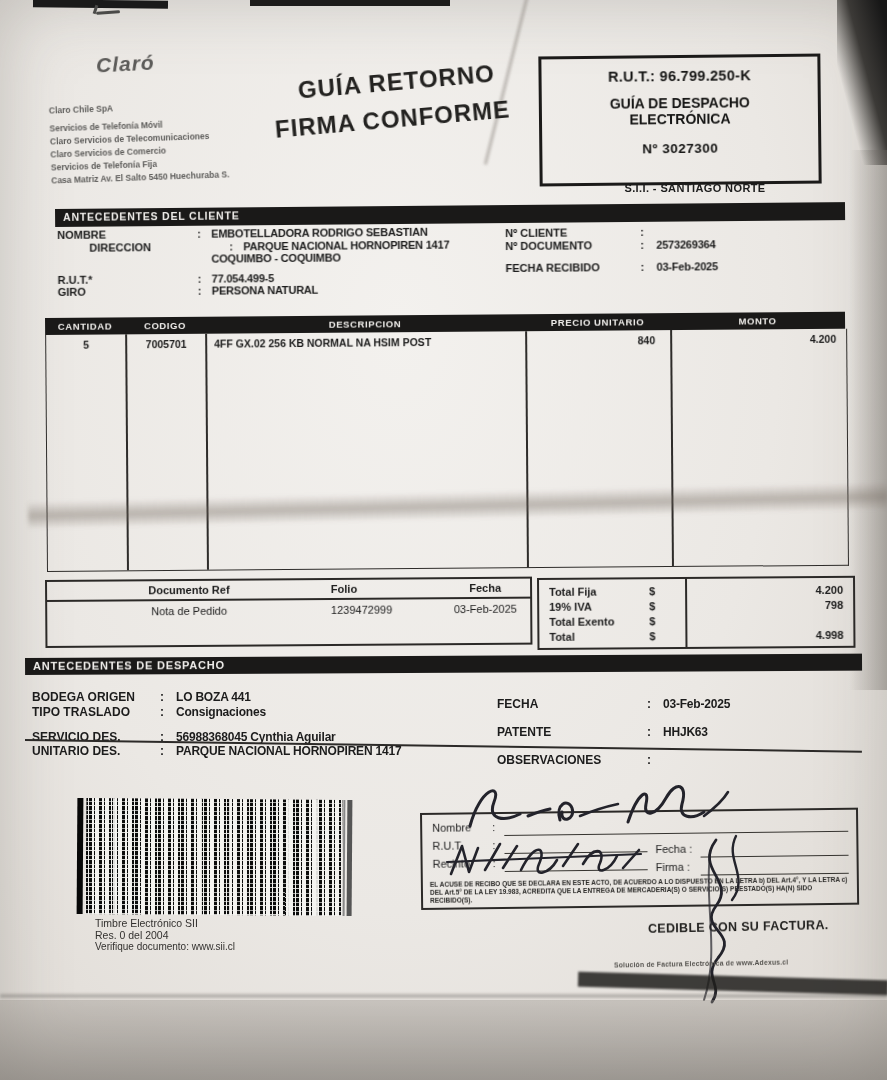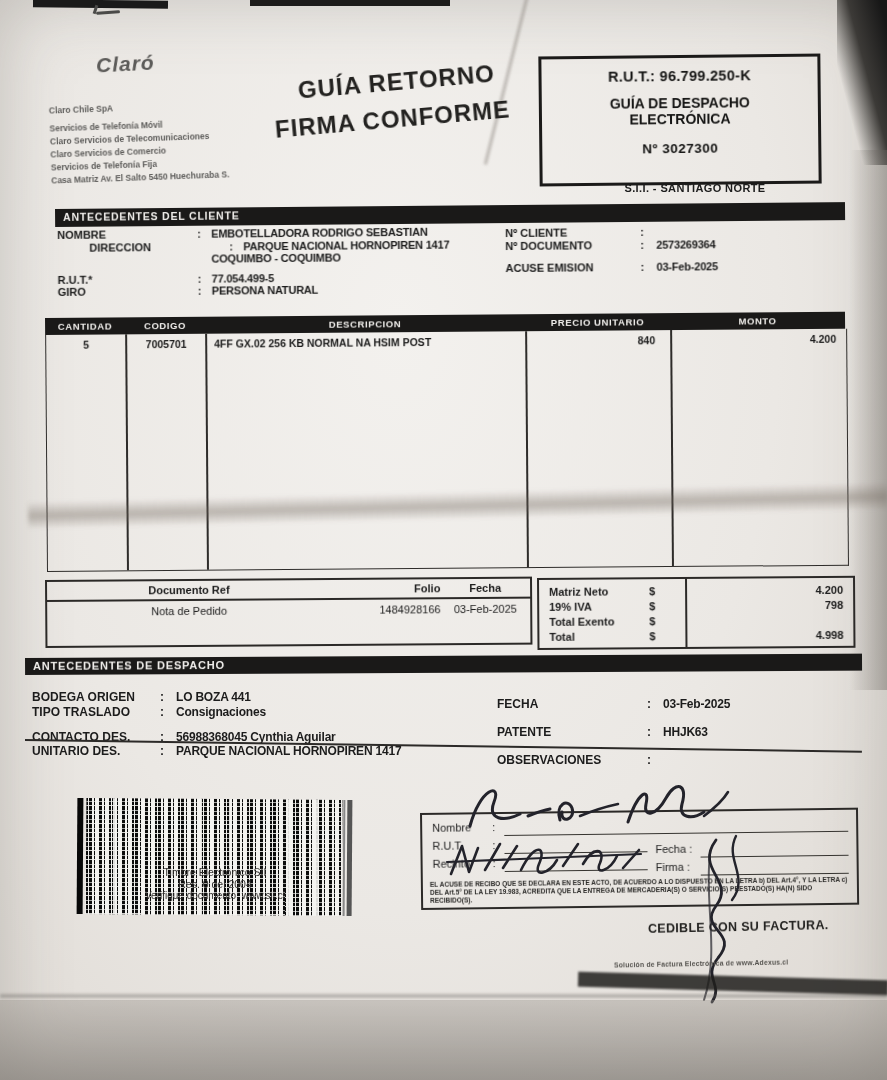--- a/index.html
+++ b/index.html
@@ -27,21 +27,21 @@
   .vline{position:absolute;top:0;bottom:0;width:1.5px;background:#2e2c2a;}
   
   .t-row{display:flex;font-size:11px;font-weight:bold;line-height:15px;}
   .t-lab{width:100px;flex:none;}
   .t-cur{width:40px;flex:none;}
   .t-val{flex:1;text-align:right;padding-right:10px;}
   
   .r-head{display:flex;font-weight:bold;font-size:11px;height:18px;align-items:center;border-bottom:2px solid #2b2927;}
   .r-row{display:flex;font-size:11px;padding-top:4px;}
   .rc1{width:285px;text-align:center;}
-  .rc2{width:110px;text-align:right;}
+  .rc2{width:110px;text-align:left;}
   .rc3{width:90px;text-align:center;}
   
   .rb-lab{position:absolute;font-size:11px;color:#222;}
   .rb-line{position:absolute;border-bottom:1.6px solid #35332f;}
   
   #barcode{
     background:
       repeating-linear-gradient(0deg, rgba(244,243,240,.85) 0 1px, transparent 1px 4px, rgba(244,243,240,.65) 4px 5px, transparent 5px 9px),
       repeating-linear-gradient(90deg, transparent 0 27px, rgba(244,243,240,.9) 27px 29px),
       repeating-linear-gradient(90deg, #0c0c0c 0 2px, #f4f3f0 2px 3px, #0c0c0c 3px 6px, #f4f3f0 6px 8px, #0c0c0c 8px 9px, #f4f3f0 9px 13px, #0c0c0c 13px 16px, #f4f3f0 16px 18px, #0c0c0c 18px 19px, #f4f3f0 19px 23px);
@@ -120,21 +120,21 @@
           <span class="lbl" style="width:135px;">Nº CLIENTE</span>
           <span class="colon" style="width:16px;">:</span>
           <span class="val"></span>
         </div>
       <div class="c-row">
           <span class="lbl" style="width:135px;">Nº DOCUMENTO</span>
           <span class="colon" style="width:16px;">:</span>
           <span class="val" style="filter:blur(.6px);">2573269364</span>
         </div>
       <div class="c-row" style="margin-top:10px;">
-          <span class="lbl" style="width:135px;">ACUSE EMISION</span>
+          <span class="lbl" style="width:135px;">FECHA RECIBIDO</span>
           <span class="colon" style="width:16px;">:</span>
           <span class="val" style="filter:blur(.4px);">03-Feb-2025</span>
         </div>
     </div>
   </div>
 
   <div class="abs" style="left:45px;top:318px;width:800px;transform:rotate(-.45deg);transform-origin:left top;">
     <div id="items-head" class="bar ink">
       <div style="width:80px;">CANTIDAD</div>
       <div style="width:80px;">CODIGO</div>
@@ -160,29 +160,29 @@
   <div class="abs" style="left:28px;top:492px;width:860px;height:26px;background:linear-gradient(180deg,rgba(112,102,92,0),rgba(112,102,92,.42) 55%,rgba(112,102,92,.06));transform:rotate(-1.3deg);filter:blur(2px);"></div>
 
   <div class="abs ink" style="left:45px;top:580px;width:487px;height:68px;border:2px solid #2b2927;transform:rotate(-.4deg);transform-origin:left top;box-sizing:border-box;">
     <div class="r-head">
       <div class="rc1">Documento Ref</div>
       <div class="rc2">Folio</div>
       <div class="rc3">Fecha</div>
     </div>
     <div class="r-row">
       <div class="rc1">Nota de Pedido</div>
-      <div class="rc2">1484928166</div>
+      <div class="rc2">1239472999</div>
       <div class="rc3">03-Feb-2025</div>
     </div>
   </div>
 
   <div class="abs ink" style="left:537px;top:578px;width:318px;height:72px;border:2px solid #2b2927;box-sizing:border-box;transform:rotate(-.4deg);transform-origin:left top;padding-top:5px;">
     <div class="abs" style="left:146px;top:0;bottom:0;width:1.5px;background:#2b2927;"></div>
     <div class="t-row" style="padding-left:10px;">
-        <span class="t-lab">Matriz Neto</span>
+        <span class="t-lab">Total Fija</span>
         <span class="t-cur">$</span>
         <span class="t-val">4.200</span>
       </div>
     <div class="t-row" style="padding-left:10px;">
         <span class="t-lab">19% IVA</span>
         <span class="t-cur">$</span>
         <span class="t-val" style="filter:blur(.5px);">798</span>
       </div>
     <div class="t-row" style="padding-left:10px;">
         <span class="t-lab">Total Exento</span>
@@ -203,21 +203,21 @@
         <span class="lbl d-l">BODEGA ORIGEN</span>
         <span class="colon d-c">:</span>
         <span class="val">LO BOZA 441</span>
       </div>
     <div class="d-row" style="margin-top:1px;">
         <span class="lbl d-l">TIPO TRASLADO</span>
         <span class="colon d-c">:</span>
         <span class="val">Consignaciones</span>
       </div>
     <div class="d-row" style="margin-top:11px;">
-        <span class="lbl d-l">CONTACTO DES.</span>
+        <span class="lbl d-l">SERVICIO DES.</span>
         <span class="colon d-c">:</span>
         <span class="val">56988368045 Cynthia Aguilar</span>
       </div>
     <div class="d-row">
         <span class="lbl d-l">UNITARIO DES.</span>
         <span class="colon d-c">:</span>
         <span class="val">PARQUE NACIONAL HORNOPIREN 1417</span>
       </div>
   </div>
 
@@ -239,21 +239,21 @@
       </div>
   </div>
 
   <div class="abs" style="left:25px;top:739px;width:837px;height:2px;background:#2c2a28;transform:rotate(.8deg);transform-origin:left top;"></div>
 
   <div id="barcode" class="abs" style="left:86px;top:799px;width:256px;height:116px;transform:rotate(.4deg);">
     <div class="guard" style="left:-9px;width:6px;"></div>
     <div class="guard" style="right:-10px;width:5px;background:#555;"></div>
     <div class="guard" style="right:-3px;width:2px;background:#888;"></div>
   </div>
-  <div class="abs ink" style="left:95px;top:866px;width:240px;text-align:center;color:#33312f;">
+  <div class="abs ink" style="left:95px;top:917px;width:240px;color:#33312f;">
     <div style="font-size:10.5px;">Timbre Electrónico SII</div>
     <div style="font-size:10.5px;">Res. 0 del 2004</div>
     <div style="font-size:10px;">Verifique documento: www.sii.cl</div>
   </div>
 
   <div class="abs ink" style="left:420px;top:813px;width:438px;height:97px;border:2px solid #2b2927;box-sizing:border-box;transform:rotate(-.7deg);transform-origin:left top;">
     <div class="rb-lab" style="left:10px;top:7px;">Nombre</div>
     <div class="rb-lab" style="left:70px;top:7px;">:</div>
     <div class="rb-line" style="left:82px;right:8px;top:6px;height:15px;"></div>
     <div class="rb-lab" style="left:10px;top:25px;">R.U.T</div>

